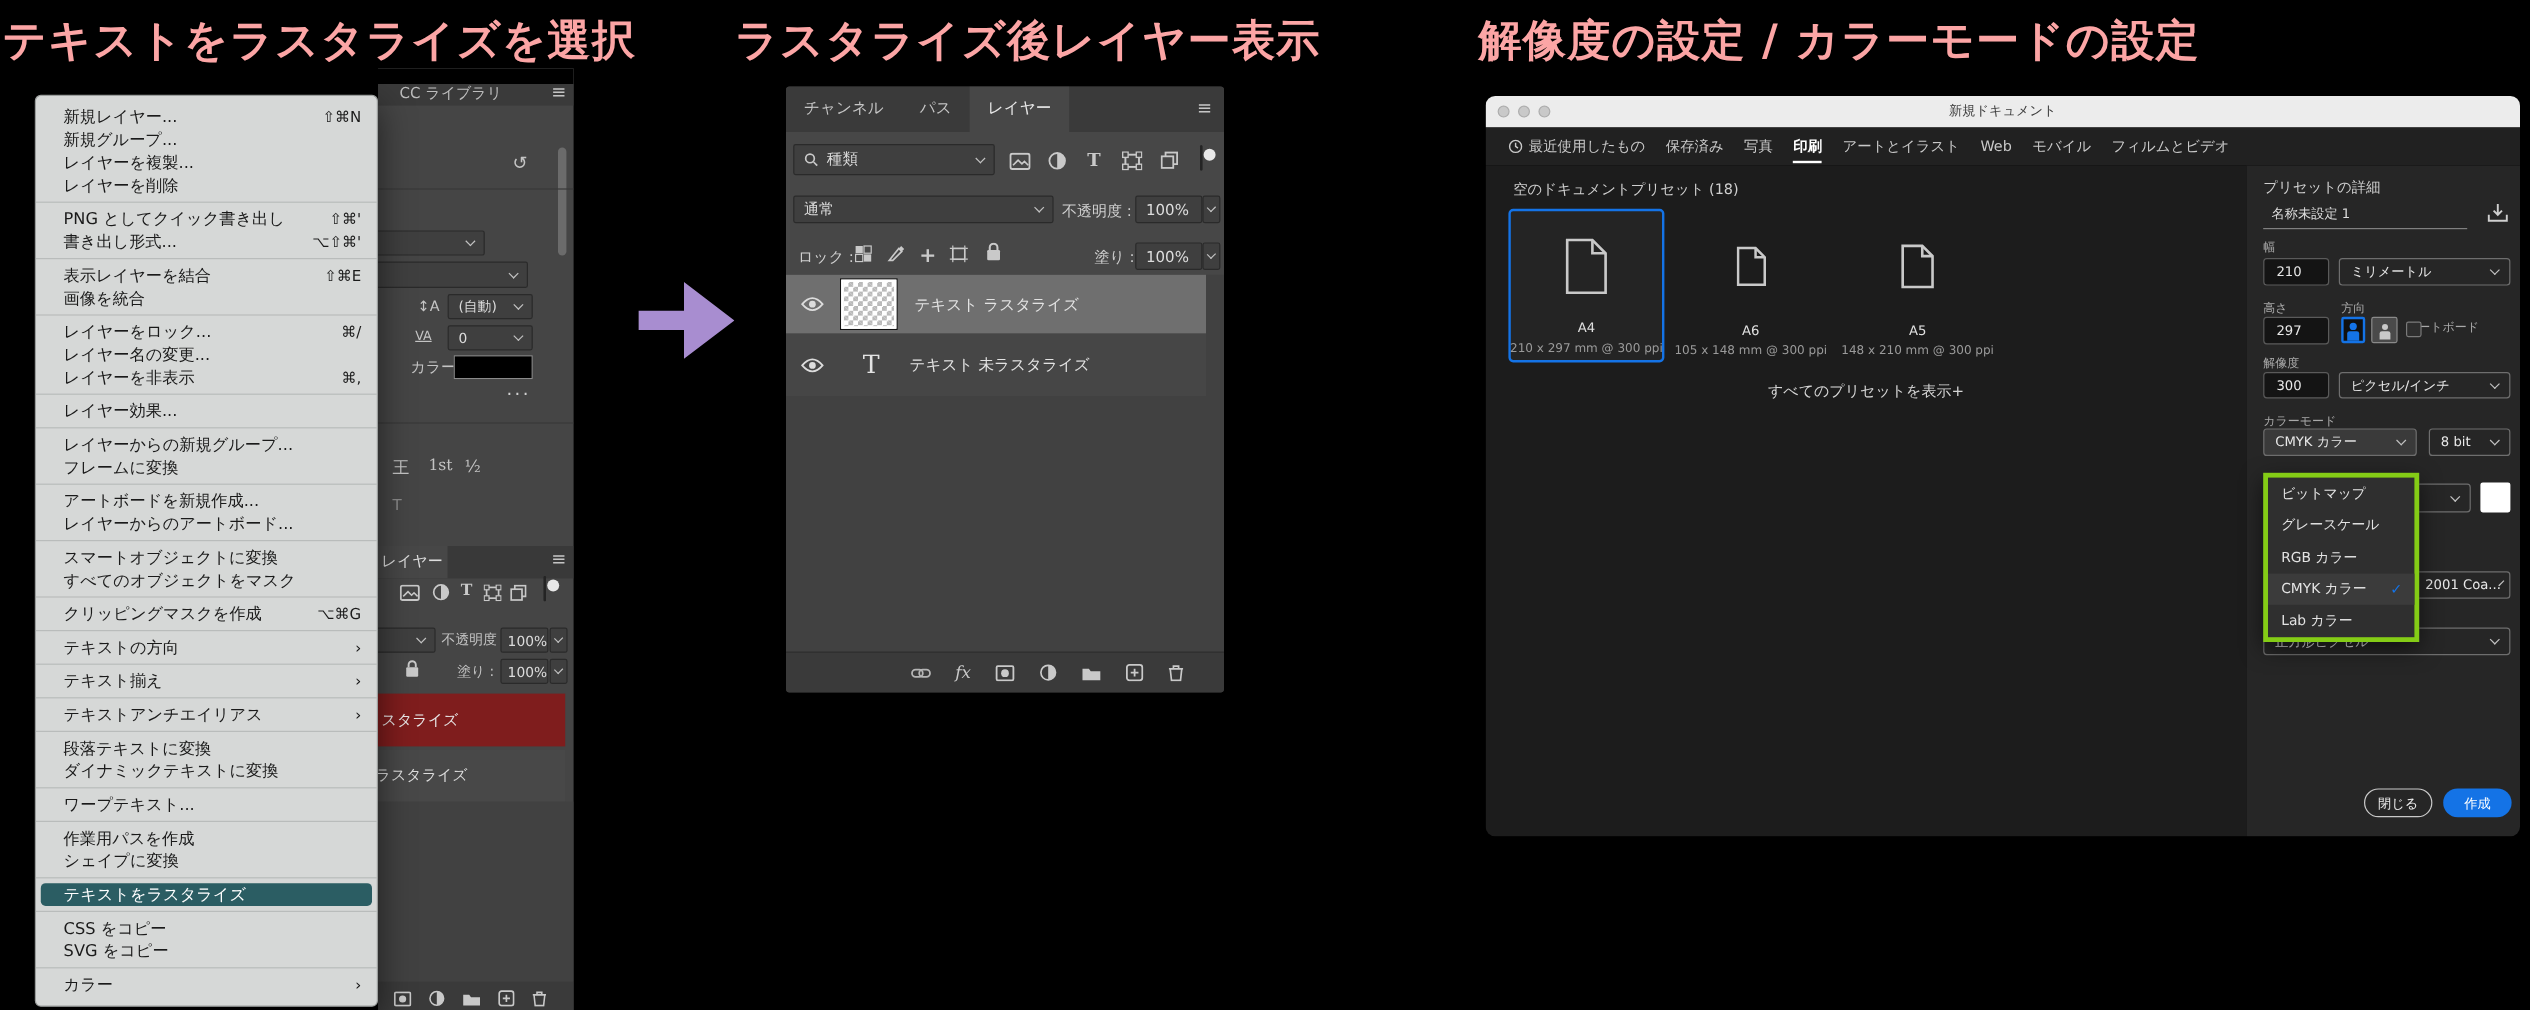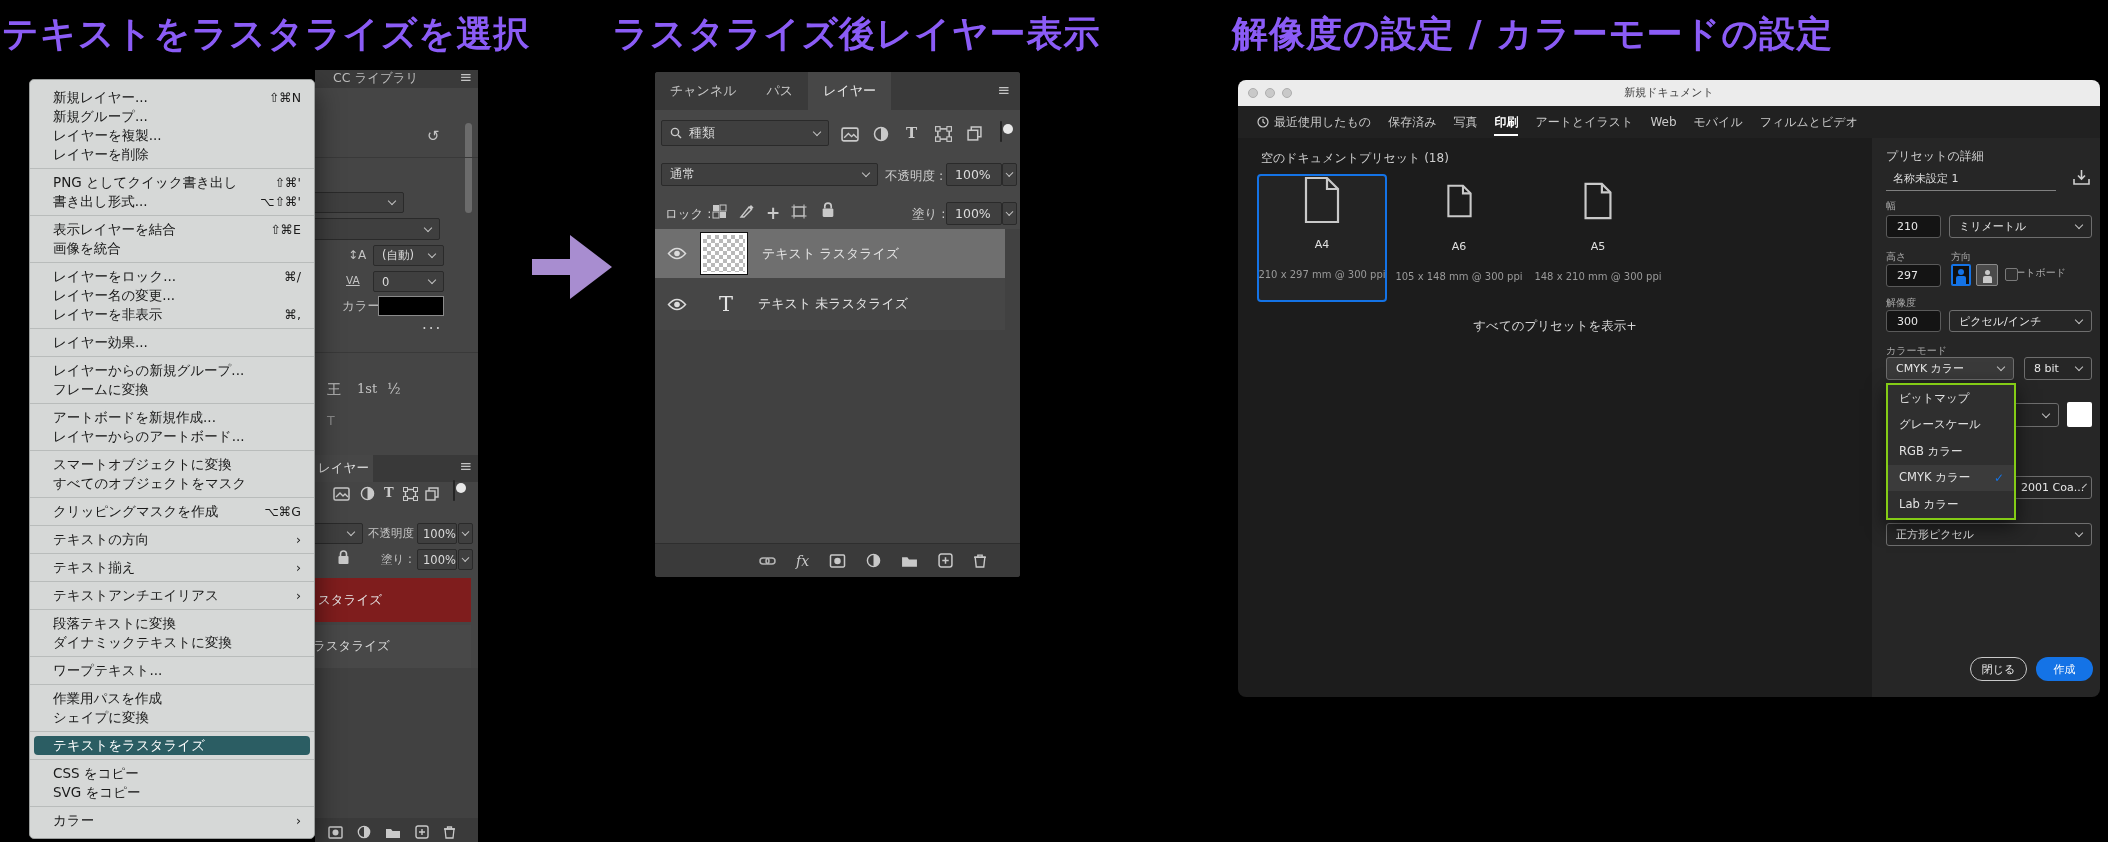--- a/index.html
+++ b/index.html
@@ -1,19 +1,19 @@
 <!DOCTYPE html>
 <html><head>
 <meta charset="utf-8">
 <style>
   html,body{margin:0;padding:0;background:#000;}
   *{box-sizing:border-box;font-family:"DejaVu Sans","Liberation Sans",sans-serif;}
   .stage{position:relative;width:2108px;height:842px;background:#000;overflow:hidden;}
   .abs{position:absolute;}
-  .heading{position:absolute;font-size:36px;font-weight:700;color:#8b5cf6;letter-spacing:1px;white-space:nowrap;}
+  .heading{position:absolute;font-size:36px;font-weight:700;color:#fca5a5;letter-spacing:1px;white-space:nowrap;}
 
   
   .menu{position:absolute;left:29px;top:79px;width:286px;background:#d6d8d7;border:1px solid #9b9e9d;border-radius:5px;padding:8px 0;box-shadow:0 10px 28px rgba(0,0,0,.55);}
   .mitem{display:flex;justify-content:space-between;align-items:center;height:19px;padding:0 13px 0 23px;font-size:13.5px;color:#1a1a1a;white-space:nowrap;}
   .mitem .mright{font-size:12.5px;color:#1a1a1a;}
   .mitem.hl{background:#2b5d63;color:#fff;margin:0 4px;padding:0 9px 0 19px;border-radius:4px;}
   .mitem.hl .mright{color:#fff;}
   .mdiv{display:none;}
   .mdiv.shown{display:block;height:1px;background:#b9bcbb;margin:4px 0;}
 
@@ -58,34 +58,34 @@
   .dlg-tabs{height:32px;background:#212121;display:flex;align-items:center;gap:17px;padding-left:19px;}
   .dtab{position:relative;font-size:12px;color:#c9c9c9;height:32px;line-height:32px;white-space:nowrap;display:flex;align-items:center;gap:5px;}
   .dtab.active{color:#fff;font-weight:700;}
   .dtab.active::after{content:"";position:absolute;left:0;right:0;bottom:2px;height:2px;background:#fff;}
   .tabclock{display:none;}
   .tabclock.shown{display:inline-flex;}
   .dlg-body{display:flex;height:559px;}
   .dlg-left{position:relative;width:634px;background:#1c1c1c;}
   .dlg-side{position:relative;width:228px;background:#262626;}
   .sec-label{font-size:12px;color:#cfcfcf;white-space:nowrap;}
-  .card{position:absolute;width:130px;height:128px;display:flex;flex-direction:column;align-items:center;justify-content:flex-end;padding-bottom:20px;border-radius:4px;gap:13px;}
+  .card{position:absolute;width:130px;height:128px;display:flex;flex-direction:column;align-items:center;justify-content:flex-end;padding-bottom:4px;border-radius:4px;}
   .card.selected{border:2px solid #1473e6;background:#242424;}
   .card .iconwrap{flex:1;display:flex;align-items:center;justify-content:center;width:100%;}
   .card .cname{font-size:11px;color:#e0e0e0;}
   .card .cdims{font-size:10px;color:#9a9a9a;margin-top:5px;white-space:nowrap;}
   .showall{position:absolute;left:0;top:180px;width:634px;text-align:center;font-size:12.5px;color:#d6d6d6;}
   .stockbar{position:absolute;left:19px;top:507px;width:594px;height:44px;background:#242424;border-radius:2px;}
   .stock-ph{position:absolute;left:172px;top:14px;font-size:11px;font-style:italic;color:#8f8f8f;white-space:nowrap;}
   .stock-ul{position:absolute;left:172px;top:35px;width:208px;height:1px;background:#5f5f5f;}
   .pill{border:1.5px solid #c9c9c9;border-radius:13px;color:#eee;font-size:11px;display:flex;align-items:center;justify-content:center;background:transparent;}
   .sd-label{position:absolute;font-size:10px;color:#a9a9a9;white-space:nowrap;}
   .sd-input{position:absolute;background:#141414;border:1px solid #5a5a5a;border-radius:3px;color:#e8e8e8;font-size:11px;display:flex;align-items:center;padding-left:10px;}
   .sd-dd{position:absolute;background:#262626;border:1px solid #6e6e6e;border-radius:3px;color:#e8e8e8;font-size:11px;display:flex;align-items:center;justify-content:space-between;padding:0 9px;white-space:nowrap;}
-  .cm-dd{position:absolute;left:14px;top:245px;width:130px;background:#2f2f2f;border:2px solid #84cc16;box-shadow:0 6px 18px rgba(0,0,0,.6);z-index:5;}
+  .cm-dd{position:absolute;left:14px;top:256px;width:130px;background:#2f2f2f;border:4px solid #84cc16;box-shadow:0 6px 18px rgba(0,0,0,.6);z-index:5;}
   .cm-opt{height:26.5px;display:flex;align-items:center;justify-content:space-between;padding:0 10px 0 11px;font-size:11.5px;color:#e3e3e3;white-space:nowrap;}
   .cm-opt.checked{background:#3b3b3b;}
   .cm-check{color:#1473e6;font-weight:700;font-size:12px;}
   .orient{position:absolute;border-radius:2px;}
   .orient .head{position:absolute;border-radius:50%;}
   .orient .bodyp{position:absolute;border-radius:2px 2px 0 0;}
   .btn{position:absolute;border-radius:13px;font-size:11px;display:flex;align-items:center;justify-content:center;}
 </style>
 </head>
 <body>

